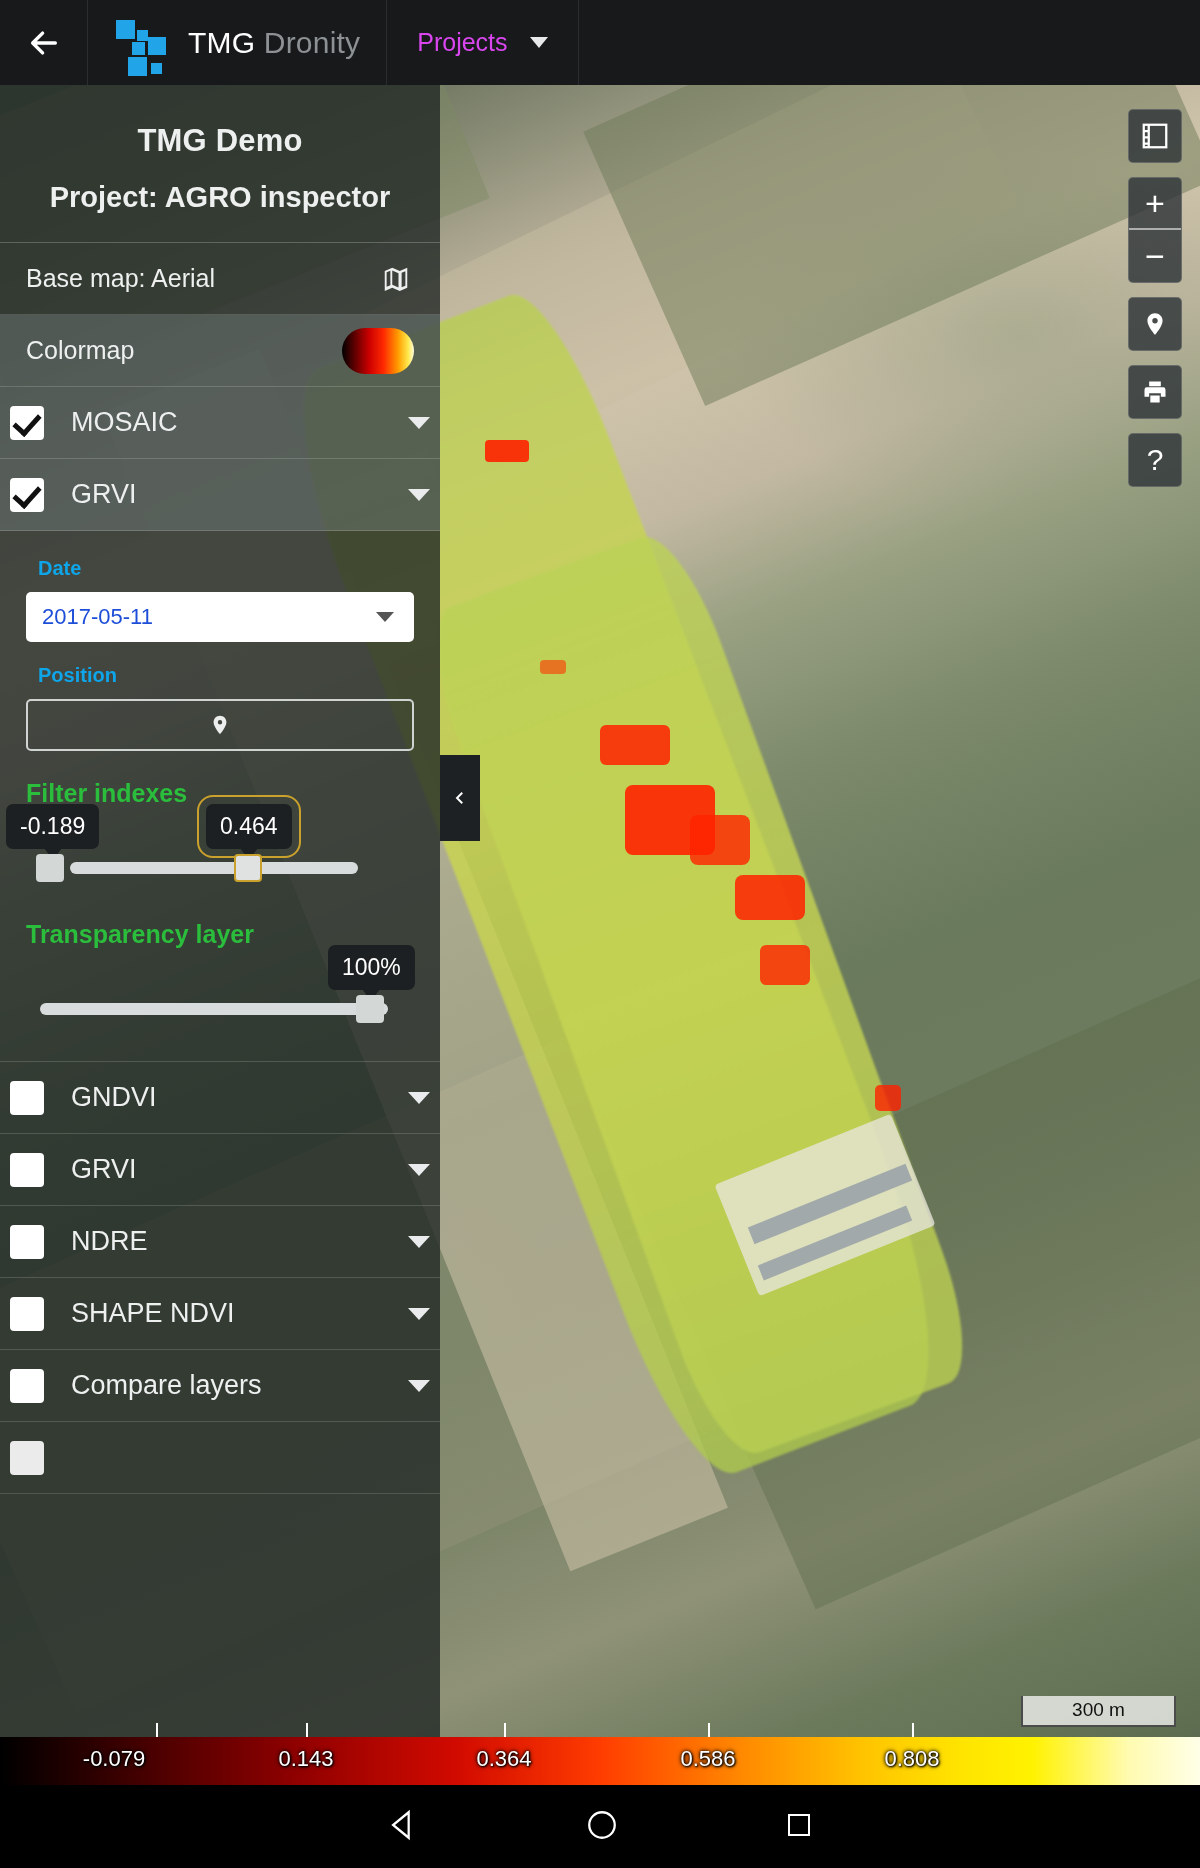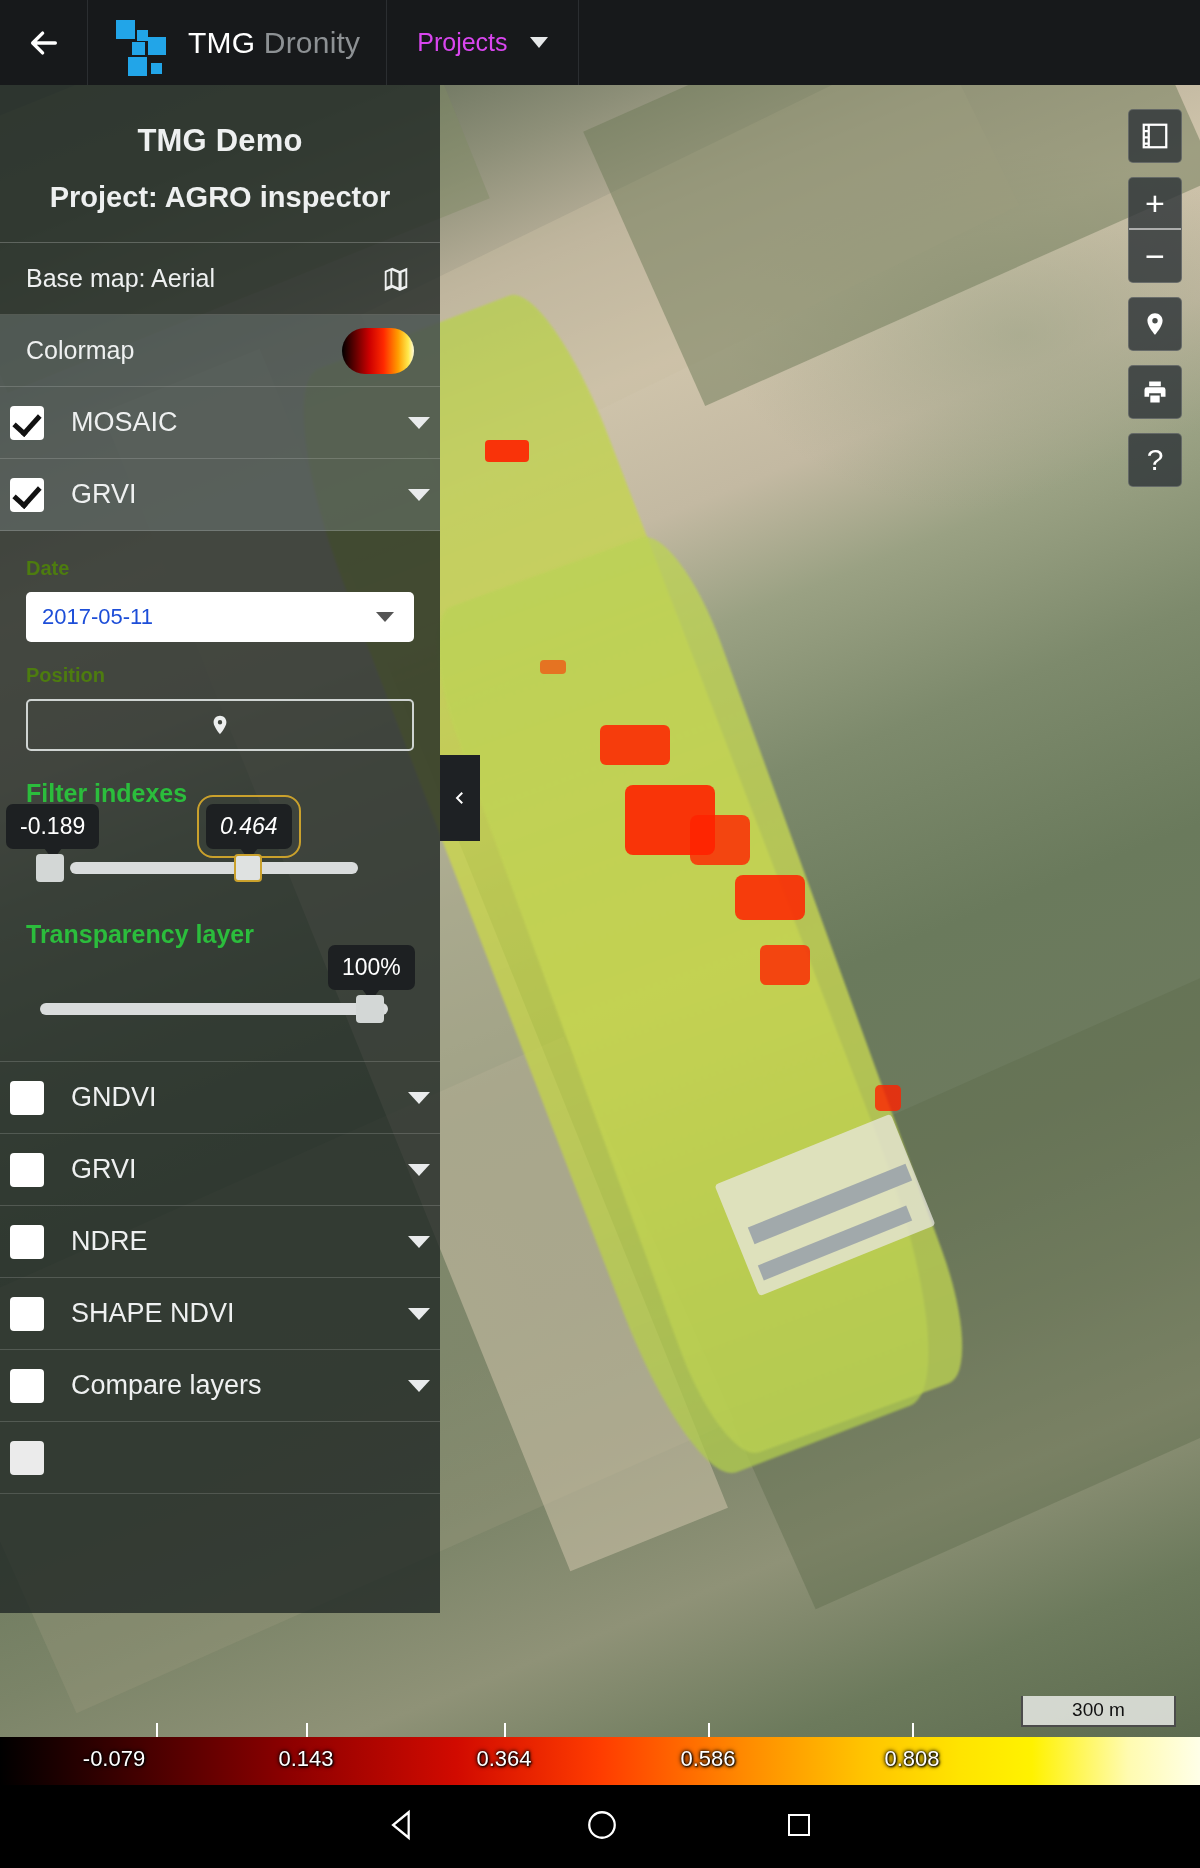--- a/index.html
+++ b/index.html
@@ -63,21 +63,21 @@
   .mbtn.zoomgrp div { width:54px; height:52px; display:flex;align-items:center;justify-content:center;
                       font-size:34px; }
   .mbtn.zoomgrp div:first-child { border-bottom:2px solid rgba(255,255,255,.55); }
 
   
   .collapse { position:absolute; left:440px; top:755px; width:40px; height:86px;
               background:#1e2124; display:flex; align-items:center; justify-content:center;
               color:#fff; font-size:28px; z-index:30; cursor:pointer; }
 
   
-  .sidebar { position:absolute; left:0; top:85px; width:440px; height:1528px;
+  .sidebar { position:absolute; left:0; top:85px; width:440px; height:1700px;
              background:rgba(33,40,38,.80); z-index:35; overflow:hidden;
              color:#eef0f0; }
   .sb-head { padding:38px 0 28px; text-align:center; }
   .sb-title { font-size:31px; font-weight:700; letter-spacing:.2px; }
   .sb-sub { font-size:29px; font-weight:700; margin-top:22px; }
   .sb-sep { height:1px; background:rgba(255,255,255,.22); }
 
   .row { position:relative; display:flex; align-items:center; height:70px; padding:0 26px;
          border-bottom:1px solid rgba(255,255,255,.16); }
   .row.basemap { height:72px; justify-content:space-between; }
@@ -93,21 +93,21 @@
   .cb { width:34px; height:34px; border-radius:4px; background:#fff; position:relative;
         flex:0 0 34px; }
   .cb.off { background:#fff; }
   .cb.on::after { content:""; position:absolute; left:9px; top:3px; width:11px; height:21px;
         border:solid #111; border-width:0 5px 5px 0; transform:rotate(42deg); }
   .layer-label { flex:1; font-size:27px; margin-left:27px; }
   .caret-s { width:0;height:0;border-left:11px solid transparent;border-right:11px solid transparent;
              border-top:12px solid #e9ebec; }
 
   .panel { padding:26px 26px 30px; border-bottom:1px solid rgba(255,255,255,.16); }
-  .fld-label { font-size:20px; font-weight:700; color:#4d7c0f; margin-bottom:12px; }
+  .fld-label { font-size:20px; font-weight:700; color:#0ea5e9; margin-bottom:12px;margin-left:12px; }
   .select { position:relative; height:50px; background:#fff; border-radius:5px;
             display:flex; align-items:center; padding:0 16px; }
   .select span { color:#1d4ed8; font-size:22px; }
   .select .caret-d2 { position:absolute; right:20px; width:0;height:0;
             border-left:9px solid transparent;border-right:9px solid transparent;
             border-top:10px solid #555; }
   .posbox { height:52px; border:2px solid #cfd4d2; border-radius:5px; display:flex;
             align-items:center; justify-content:center; margin-top:4px; }
   .pin { width:22px; height:30px; }
 
@@ -117,21 +117,21 @@
   .track { position:absolute; left:44px; right:56px; top:44px; height:12px;
            background:#d9dcdc; border-radius:6px; }
   .knob { position:absolute; top:36px; width:28px; height:28px; background:#d3d7d6;
           border-radius:4px; }
   .knob.sel { border:2px solid #caa12c; background:#dfe2e1; }
   .bubble { position:absolute; background:#1d2022; color:#fff; border-radius:7px;
             font-size:23px; padding:9px 14px; white-space:nowrap; }
   .bubble::after { content:""; position:absolute; left:50%; margin-left:-9px; bottom:-11px;
             width:0;height:0;border-left:9px solid transparent;border-right:9px solid transparent;
             border-top:12px solid #1d2022; }
-  .bubble.framed { outline:2px solid #caa12c; outline-offset:7px;font-style:italic; }
+  .bubble.framed { outline:2px solid #caa12c; outline-offset:7px; }
 
   .foot-rows .layer-row:last-child { border-bottom:1px solid rgba(255,255,255,.16); }
 
   
   .legend { position:absolute; left:0; bottom:83px; width:1200px; height:48px; z-index:45;
             background:linear-gradient(90deg,#000 0%,#3a0000 10%,#8c0000 24%,#d10a00 38%,
                        #ff3c00 50%,#ff8a00 62%,#ffc400 72%,#ffe400 80%,#fff200 86%,
                        #fffbb0 94%,#ffffe8 100%); }
   .legend .tick { position:absolute; top:-14px; width:2px; height:14px; background:#fff; }
   .legend .tlabel { position:absolute; top:9px; transform:translateX(-50%); color:#fff;

